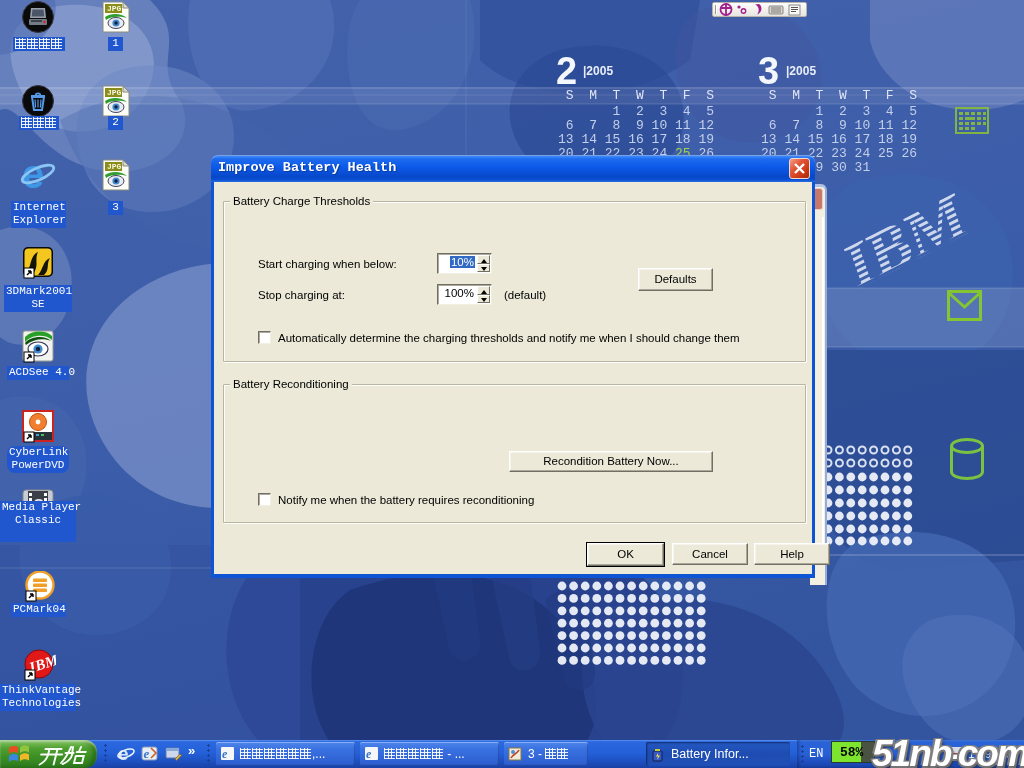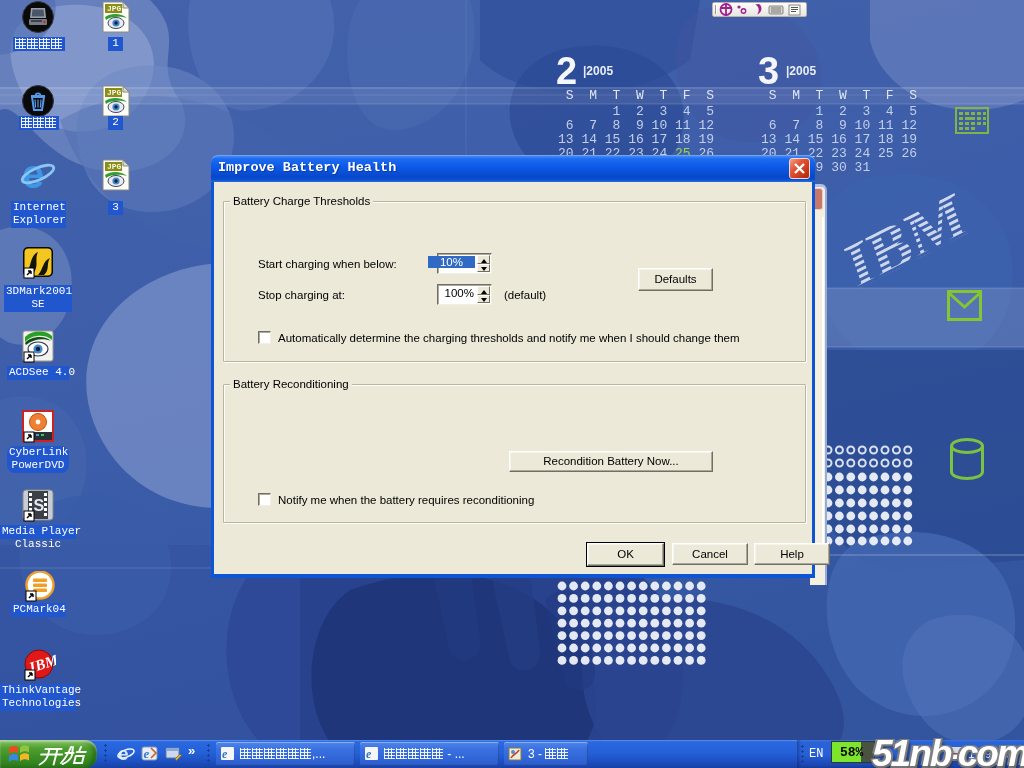--- a/index.html
+++ b/index.html
@@ -337,21 +337,21 @@
       <rect x="7" y="24" width="3" height="3" fill="#fff"></rect>
     <rect x="22" y="4" width="3" height="3" fill="#fff"></rect>
       <rect x="22" y="9" width="3" height="3" fill="#fff"></rect>
       <rect x="22" y="14" width="3" height="3" fill="#fff"></rect>
       <rect x="22" y="19" width="3" height="3" fill="#fff"></rect>
       <rect x="22" y="24" width="3" height="3" fill="#fff"></rect>
     <text x="11.5" y="22" font-family="'Liberation Sans',sans-serif" font-size="16" font-weight="bold" fill="#e8e8f0">S</text>
     <rect x="2" y="22" width="10" height="10" fill="#fff" stroke="#000" stroke-width="1"></rect>
     <path d="M5,29 L9,25 M9,25 L9,28 M9,25 L6,25" stroke="#000" stroke-width="1.4" fill="none"></path>
   </svg>
-  <div class="icolabel" style="left:0px;top:525px;width:76px;height:14px;">Media Player
+  <div class="icolabel" style="left:0px;top:501px;width:76px;height:41px;">Media Player
 Classic</div>
 
   <svg class="abs" style="left:24px;top:571px" width="32" height="34">
     <circle cx="16" cy="14" r="13.5" fill="#fff"></circle>
     <circle cx="16" cy="14" r="13.5" fill="none" stroke="#f0a028" stroke-width="2.4"></circle>
     <rect x="9" y="7.5" width="14" height="3.6" rx="1.2" fill="#f0a028"></rect>
     <rect x="9" y="12.5" width="14" height="3.6" rx="1.2" fill="#f0a028"></rect>
     <rect x="9" y="17.5" width="14" height="3.6" rx="1.2" fill="#f0a028"></rect>
     <rect x="2" y="20" width="10" height="10" fill="#fff" stroke="#000" stroke-width="1"></rect>
     <path d="M5,27 L9,23 M9,23 L9,26 M9,23 L6,23" stroke="#000" stroke-width="1.4" fill="none"></path>
@@ -382,21 +382,21 @@
       <svg width="19" height="19">
           <path d="M5,5 L14,14 M14,5 L5,14" stroke="#fff" stroke-width="2.4"></path>
         </svg>
     </div>
     <div class="abs" id="client" style="left:3px;top:27px;width:598px;height:392px;background:#ece9d8;">
 
       <div class="groupbox" style="left:9px;top:19px;width:583px;height:161px;"></div>
       <div class="grouplabel" style="left:16px;top:13px;">Battery Charge Thresholds</div>
       <div class="dlgtxt" style="left:44px;top:76px;">Start charging when below:</div>
       <div class="abs" style="left:223px;top:71px;width:55px;height:21px;background:#fff;border:1px solid;border-color:#716f64 #f1efe2 #f1efe2 #716f64;box-shadow:inset 1px 1px 0 #aca899;">
-        <div class="abs" style="right:16px;top:2px;background:#316ac5;color:#fff;font-size:11.5px;padding:0 12px;">10%</div>
+        <div class="abs" style="right:16px;top:2px;background:#316ac5;color:#fff;font-size:11.5px;padding:0 1px;">10%</div>
         <div class="abs" style="right:1px;top:1px;width:13px;height:8.5px;background:#ece9d8;border:1px solid;border-color:#fff #716f64 #716f64 #fff;">
           <div class="abs" style="left:3px;top:2.5px;width:0;height:0;border-left:3px solid transparent;border-right:3px solid transparent;border-bottom:4px solid #000;"></div>
         </div>
         <div class="abs" style="right:1px;top:9.5px;width:13px;height:8.5px;background:#ece9d8;border:1px solid;border-color:#fff #716f64 #716f64 #fff;">
           <div class="abs" style="left:3px;top:2.5px;width:0;height:0;border-left:3px solid transparent;border-right:3px solid transparent;border-top:4px solid #000;"></div>
         </div>
       </div>
       <div class="dlgtxt" style="left:44px;top:107px;">Stop charging at:</div>
       <div class="abs" style="left:223px;top:102px;width:55px;height:21px;background:#fff;border:1px solid;border-color:#716f64 #f1efe2 #f1efe2 #716f64;box-shadow:inset 1px 1px 0 #aca899;">
         <div class="abs" style="right:17px;top:2px;color:#000;font-size:11.5px;">100%</div>
@@ -478,20 +478,28 @@
       <span style="margin-left:24px"><span class="zh"></span><span class="zh"></span><span class="zh"></span><span class="zh"></span><span class="zh"></span> - ...</span>
     </div>
     <div class="tbtn" style="left:504px;width:84px;">
       <svg class="abs" style="left:4px;top:4px" width="16" height="16">
           <rect x="1" y="2" width="12" height="12" fill="#f0ead8" stroke="#887848" stroke-width="1"></rect>
           <path d="M3,12 C5,8 9,8 11,4" stroke="#c04020" stroke-width="1.6" fill="none"></path>
           <circle cx="5" cy="6" r="2" fill="#4a90d0"></circle>
         </svg>
       <span style="margin-left:24px">3 - <span class="zh"></span><span class="zh"></span></span>
     </div>
+    <div class="tbtn" style="left:646px;width:144px;background:linear-gradient(180deg,#2458c2 0,#1e4cb0 50%,#2050b8 100%);box-shadow:inset 1px 1px 2px rgba(0,0,30,.5);">
+      <svg class="abs" style="left:5px;top:5px" width="15" height="15">
+          <rect x="2" y="4" width="9" height="10" rx="1" fill="#3858c8" stroke="#102048" stroke-width="1"></rect>
+          <rect x="4" y="2" width="5" height="2" fill="#c8c838"></rect>
+          <path d="M7,6 L5,9.5 L7,9.5 L6,13 L9,8.5 L7,8.5 Z" fill="#f0e040"></path>
+        </svg>
+      <span style="margin-left:25px;font-size:12.5px;">Battery Infor...</span>
+    </div>
 
     <div class="abs" style="left:797px;top:0;width:227px;height:28px;background:linear-gradient(180deg,#4a85ee 0,#2a63d8 8%,#2860d6 50%,#1d4dbd 80%,#1941a5 100%);box-shadow:inset 2px 0 3px rgba(10,30,90,.4);"></div>
     <div class="abs" style="left:800px;top:4px;width:5px;height:20px;background-image:radial-gradient(circle 1.2px,#1c3f96 1.2px,transparent 1.3px);background-size:5px 5px;"></div>
     <div class="abs" style="left:809px;top:7px;color:#fff;font-size:12px;font-family:'Liberation Mono',monospace;">EN</div>
     <div class="abs" style="left:831px;top:1px;width:44px;height:22px;background:linear-gradient(90deg,#7de52d 0,#7de52d 68%,#4a5242 68%,#4a5242 100%);border:1px solid #2a3a2a;">
       <div class="abs" style="left:8px;top:3px;color:#000;font-size:13px;font-weight:bold;font-family:'Liberation Mono',monospace;">58%</div>
     </div>
     <svg class="abs" style="left:948px;top:6px" width="16" height="16">
         <rect x="1" y="1" width="14" height="14" fill="#d8dce8"></rect>
         <rect x="3" y="7" width="10" height="6" fill="#c03028"></rect>

